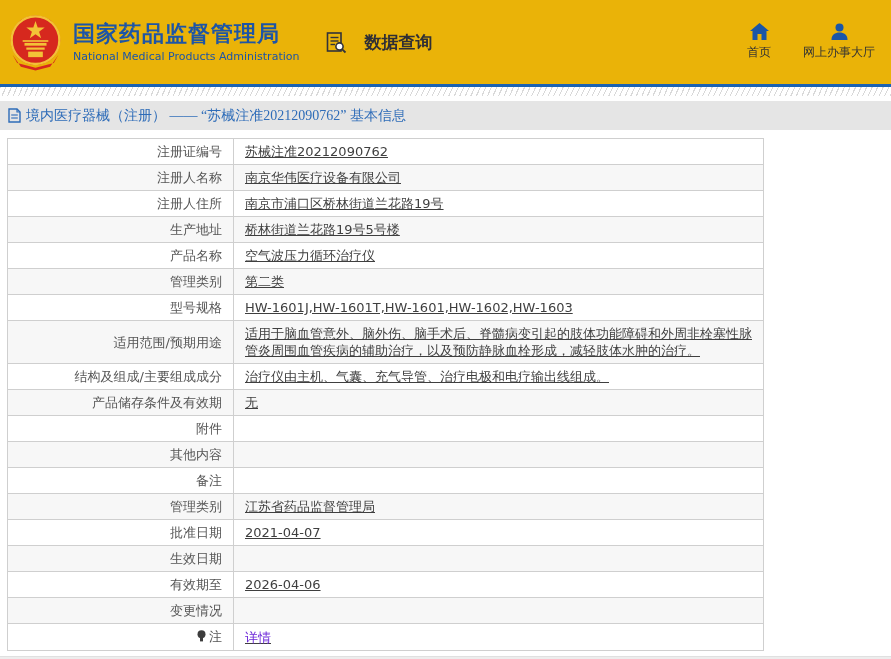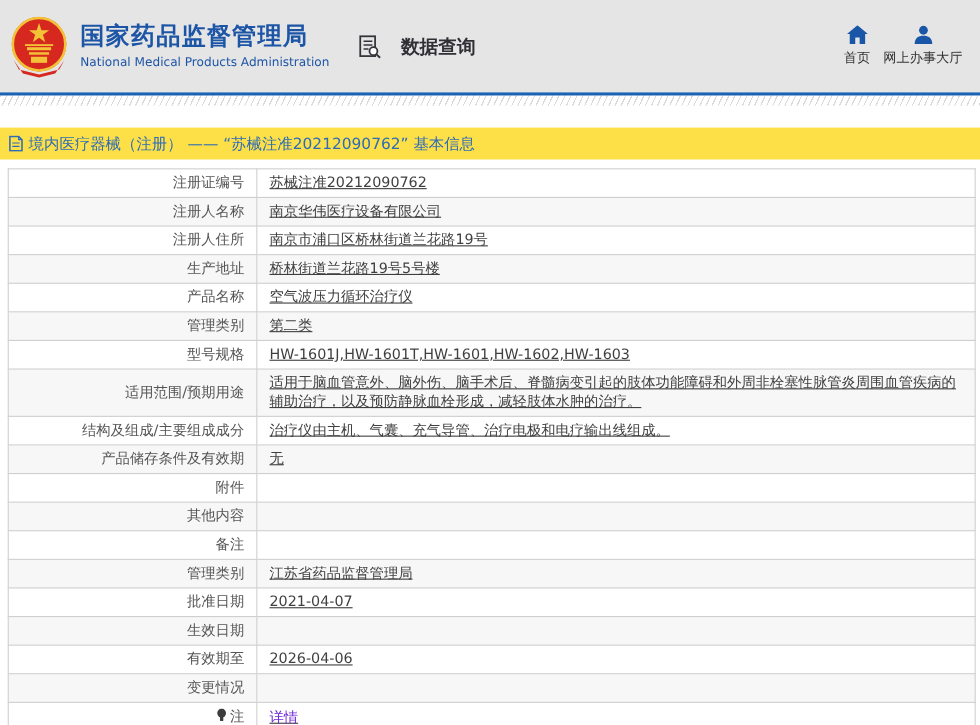--- a/index.html
+++ b/index.html
@@ -3,49 +3,49 @@
 <meta charset="utf-8">
 <style>
   * { margin:0; padding:0; box-sizing:border-box; }
   html, body { width:891px; height:659px; }
   body {
     font-family:"DejaVu Sans","Liberation Sans",sans-serif;
     background:#ffffff; overflow:hidden;
   }
 
   
-  .header { height:84px; display:flex; align-items:center; padding:0 16px 0 8px; background:#e5e5e5; }
+  .header { height:84px; display:flex; align-items:center; padding:0 16px 0 8px; background:#eab308; }
   .brand { display:flex; align-items:center; }
   .emblem { width:55px; height:62px; flex:0 0 auto; }
   .brand-text { margin-left:10px; }
   .brand-title { font-size:22px; font-weight:bold; color:#1d55a6; letter-spacing:1px; line-height:26px; }
   .brand-sub { font-size:11px; color:#1d55a6; margin-top:3px; }
   .query { display:flex; align-items:center; margin-left:26px; color:#2f2f35; font-weight:bold; font-size:17px; cursor:pointer;gap:11px; }
   .query svg { margin-right:5px; }
-  .header-right { margin-left:auto; display:flex; gap:12px; }
+  .header-right { margin-left:auto; display:flex; gap:32px; }
   .nav-item { display:flex; flex-direction:column; align-items:center; font-size:12px; color:#333; cursor:pointer; }
   .nav-item svg { margin-bottom:4px; }
 
   
   .blue-line { height:3px; background:#1a62b3; }
   .stripes {
     height:9px;
     background:repeating-linear-gradient(115deg,#d9d9d9 0,#d9d9d9 1px,#ffffff 1px,#ffffff 5px);
   }
 
   
   .breadcrumb {
-    margin-top:20px; height:29px; background:#fde047;
+    margin-top:5px; height:29px; background:#e5e5e5;
     display:flex; align-items:center; padding-left:8px;
-    color:#2e6cb8; font-size:14px;
+    color:#2e6cb8; font-size:14px;font-family:Liberation Serif, serif;
   }
   .breadcrumb svg { margin-right:5px; flex:0 0 auto; }
 
   
-  table.info { border-collapse:collapse; margin:8px 7px 0 7px; width:880px; table-layout:fixed; }
+  table.info { border-collapse:collapse; margin:8px 7px 0 7px; width:757px; table-layout:fixed; }
   table.info td { border:1px solid #cfcfcf; font-size:13px; padding:4px 11px; line-height:17px; vertical-align:middle; }
   td.lbl { width:226px; text-align:right; color:#555; }
   td.val { color:#3f3f3f;text-decoration:underline; }
   table.info tr:nth-child(odd)  { background:#ffffff; }
   table.info tr:nth-child(even) { background:#f7f7f7; }
   a.detail { color:#6d28d9; text-decoration:none; cursor:pointer; }
   .bulb { display:inline-block; vertical-align:-1px; margin-right:3px; }
 
   
   .footer-band { margin-top:5px; height:8px; background:#ededed; border-top:1px solid #e0e0e0; }

